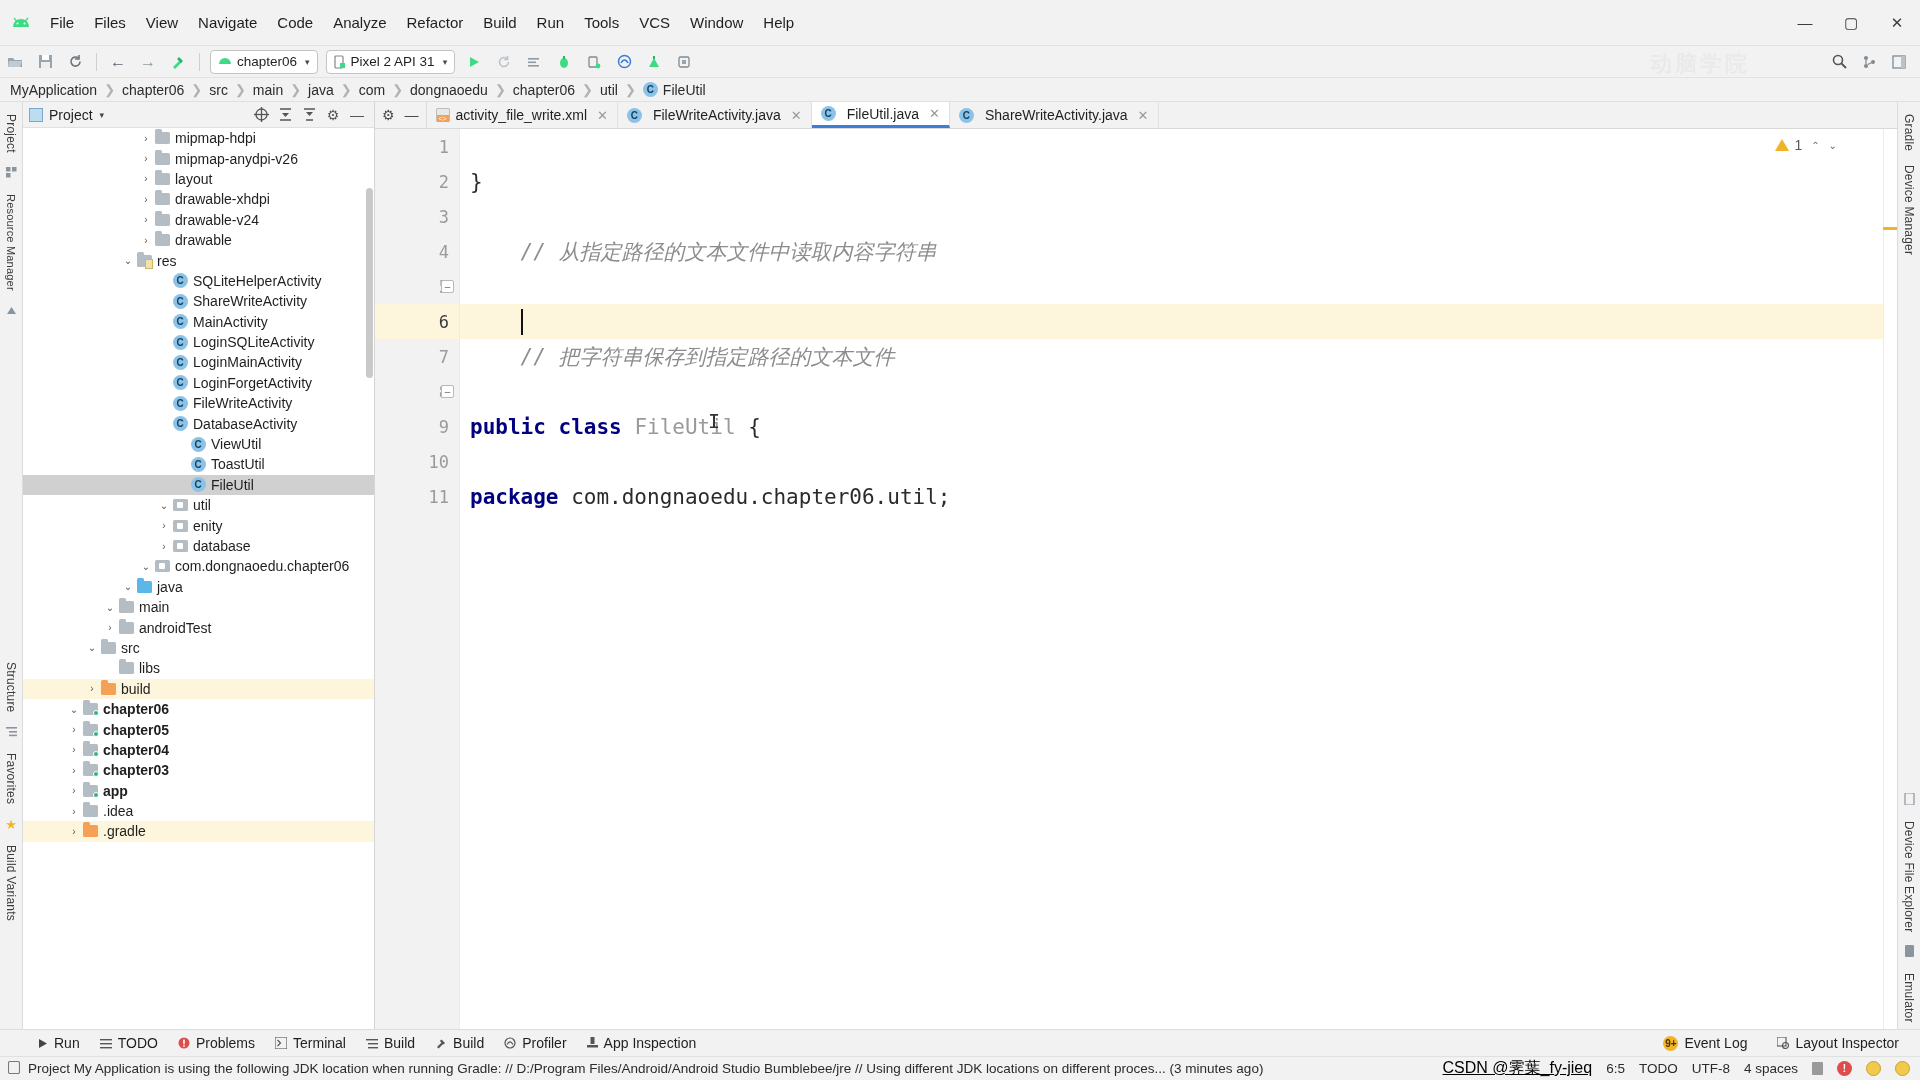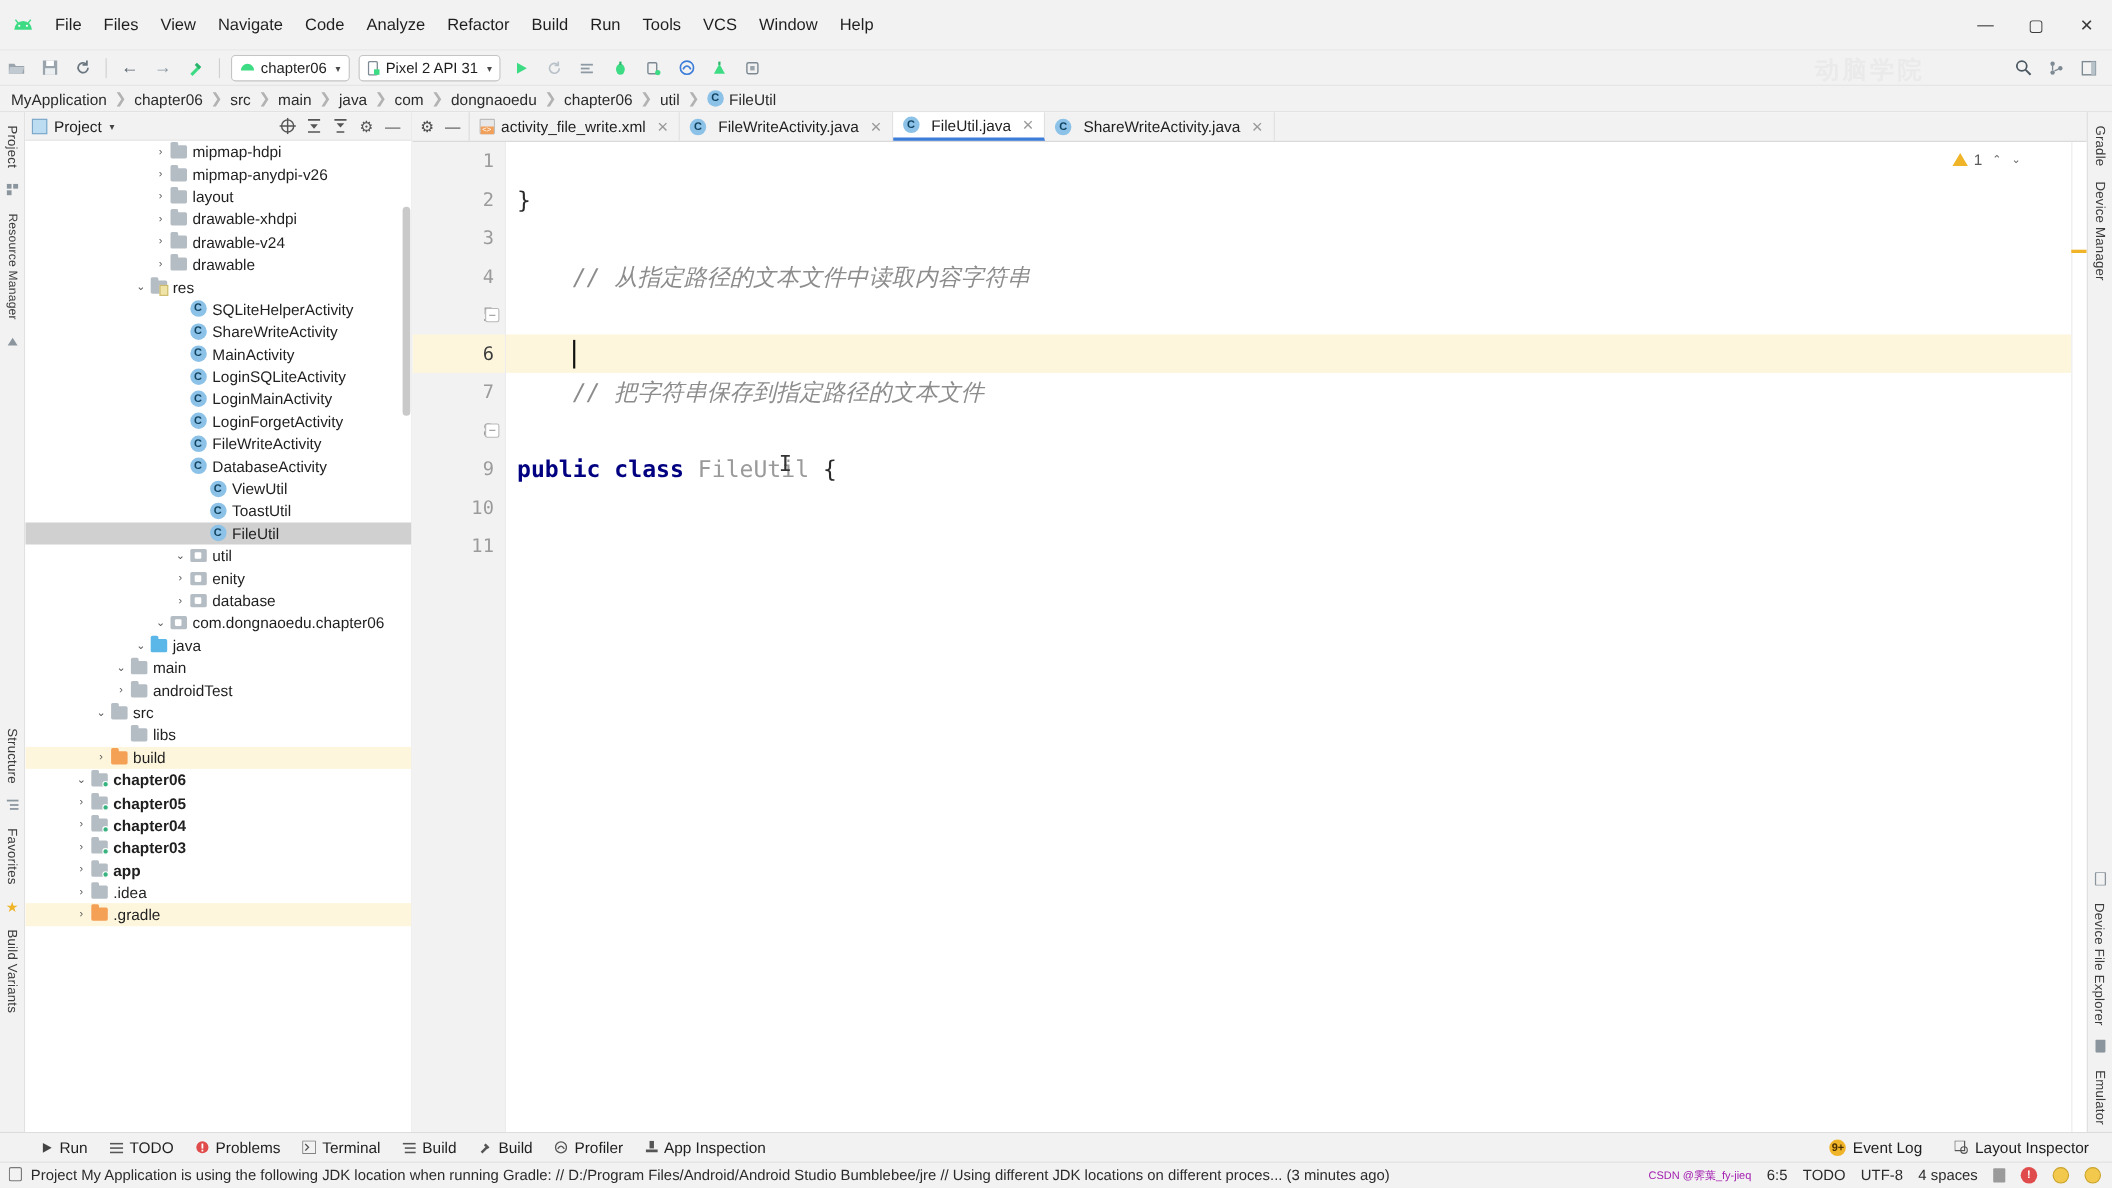--- a/index.html
+++ b/index.html
@@ -272,21 +272,21 @@
   }
 
   
   .statusbar {
     height: 24px; min-height:24px; background:#f2f2f2;
     display:flex; align-items:center; font-size:13.5px; color:#2b2b2b;
     border-top:1px solid #e0e0e0; padding-left: 8px;
   }
   .sb-msg { margin-left: 8px; white-space:nowrap; overflow:hidden; }
   .sb-right { margin-left:auto; display:flex; align-items:center; gap:14px; padding-right:10px; }
-  .sb-watermark { color:#a21caf; font-size:10px; }
+  .sb-watermark { color:#000000; font-size:16px;text-decoration:underline; }
   .face { width:15px;height:15px;border-radius:50%;background:#f2c94c;border:1px solid #c9a227;}
   .err-dot { width:15px;height:15px;border-radius:50%;background:#e04c4c;color:#fff;
     font-size:10px;display:flex;align-items:center;justify-content:center;font-weight:bold;}
   .trash { width:11px;height:13px;background:#9a9a9a;border-radius:1px;}
 </style>
 </head>
 <body>
 
 <div class="titlebar">
   <div class="logo-andro">
@@ -882,20 +882,21 @@
           <div class="cline"></div>
           <div class="cline"><span class="plain">}</span></div>
           <div class="cline"></div>
           <div class="cline"><span class="cmt">    // 从指定路径的文本文件中读取内容字符串</span></div>
           <div class="cline"></div>
           <div class="cline hl"><span class="plain">    </span><span class="caret-bar"></span></div>
           <div class="cline"><span class="cmt">    // 把字符串保存到指定路径的文本文件</span></div>
           <div class="cline"></div>
           <div class="cline"><span class="kw">public class</span><span class="plain"> </span><span class="dim">FileUtil</span><span class="plain"> {</span></div>
           <div class="cline"></div>
+          <div class="cline"><span class="kw">package</span><span class="plain"> com.dongnaoedu.chapter06.util;</span></div>
 
       <div class="mouse-i">I</div>
           <div class="warn-chip">
           <span class="tri-warn"></span>
           <span>1</span>
           <span class="chip-caret">⌃</span>
           <span class="chip-caret">⌄</span>
         </div>
         </div>
       <div class="markerbar">

